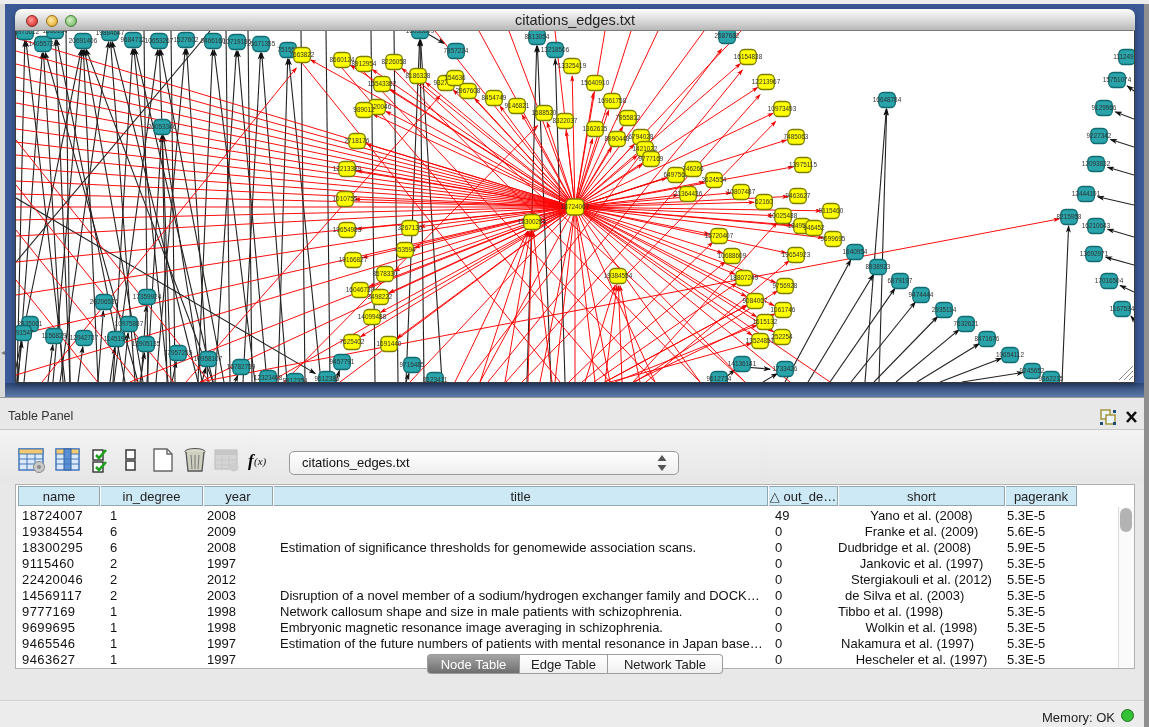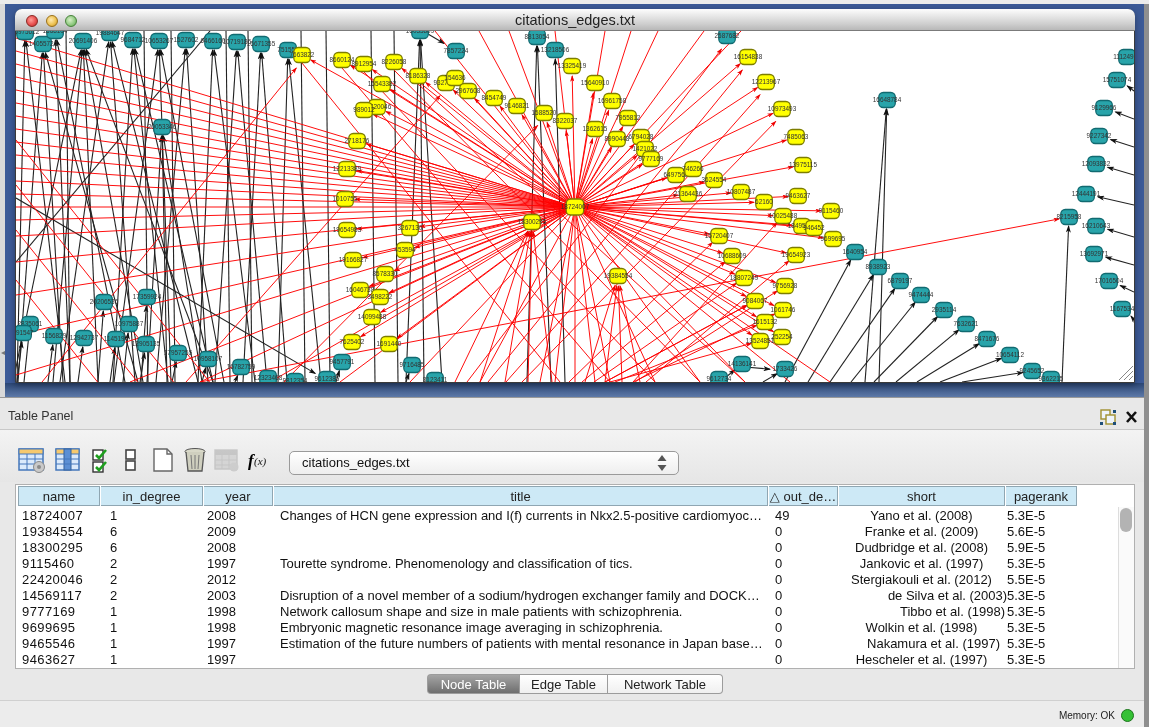--- a/index.html
+++ b/index.html
@@ -17,23 +17,23 @@
 #ptitle{left:8px;top:409px;font-size:12.5px;color:#333}
 #toolbar{left:0;top:430px;width:1149px;height:52px;background:linear-gradient(#f3f3f3,#e6e6e6)}
 #combo{left:289px;top:451px;width:390px;height:24px;background:linear-gradient(#fff,#eee);border:1px solid #9a9a9a;border-radius:5px;font-size:13px;color:#111;line-height:22px;padding-left:12px}
 #tablebox{left:15px;top:484px;width:1120px;height:185px;background:#fff;border:1px solid #b0b0b0}
 .hc{position:absolute;top:486px;height:20px;background:#cde9f6;border-right:1px solid #8fa6b2;border-top:1px solid #8fa6b2;border-bottom:1px solid #8fa6b2;font-size:13px;color:#222;text-align:center;line-height:19px}
 .trow{position:absolute;left:0;width:1120px;height:16px;font-size:13px;color:#111}
 .trow span{position:absolute;top:0;line-height:16px;white-space:nowrap}
 .ell{overflow:hidden}
 #sbtrack{left:1118px;top:507px;width:16px;height:161px;background:#fafafa;border-left:1px solid #ddd}
 #sbthumb{left:1120px;top:508px;width:12px;height:24px;background:#b3b3b3;border-radius:6px}
-.tab{position:absolute;top:674px;height:20px;font-size:13px;text-align:center;line-height:19px;border:1px solid #9c9c9c;background:linear-gradient(#fff,#f0f0f0);color:#222}
+.tab{position:absolute;top:654px;height:20px;font-size:13px;text-align:center;line-height:19px;border:1px solid #9c9c9c;background:linear-gradient(#fff,#f0f0f0);color:#222}
 #status{left:0;top:700px;width:1149px;height:27px;background:#ececec;border-top:1px solid #d0d0d0}
-#mem{right:34px;top:710px;font-size:10px;color:#222;position:absolute}
+#mem{right:34px;top:710px;font-size:13px;color:#222;position:absolute}
 #memdot{left:1121px;top:709px;width:13px;height:13px;border-radius:50%;background:#35c135;border:1.5px solid #1d751d}
 </style></head><body>
 <div class="abs" id="desk"></div>
 <div class="abs" id="deskband"></div>
 <div class="abs" id="topstrip"></div>
 <div class="abs" id="leftstrip"></div>
 <div class="abs" id="rightstrip"></div>
 <div class="abs" id="win"></div>
 <div class="abs" id="canvas"></div>
 <svg width="1149" height="398" style="position:absolute;left:0;top:0">
@@ -634,92 +634,91 @@
 <div class="abs hc" style="left:101px;width:102px">in_degree</div>
 <div class="abs hc" style="left:204px;width:69px">year</div>
 <div class="abs hc" style="left:274px;width:494px">title</div>
 <div class="abs hc" style="left:769px;width:69px">△ out_de…</div>
 <div class="abs hc" style="left:839px;width:166px">short</div>
 <div class="abs hc" style="left:1006px;width:71px">pagerank</div>
 <div class="trow" style="top:508px">
 <span style="left:22px;letter-spacing:0.4px">18724007</span>
     <span style="left:110px">1</span>
     <span style="left:207px">2008</span>
-<span style="left:280px;width:492px" class="ell">Changes of HCN gene expression and I(f) currents in Nkx2.5-positive cardiomyoc…</span>
     <span style="left:775px">49</span>
 <span style="left:838px;width:167px;text-align:center">Yano et al. (2008)</span>
     <span style="left:1007px">5.3E-5</span>
   </div>
 <div class="trow" style="top:524px">
 <span style="left:22px;letter-spacing:0.4px">19384554</span>
     <span style="left:110px">6</span>
     <span style="left:207px">2009</span>
     <span style="left:775px">0</span>
 <span style="left:838px;width:167px;text-align:center">Franke et al. (2009)</span>
     <span style="left:1007px">5.6E-5</span>
   </div>
 <div class="trow" style="top:540px">
 <span style="left:22px;letter-spacing:0.4px">18300295</span>
     <span style="left:110px">6</span>
     <span style="left:207px">2008</span>
-    <span style="left:775px">0</span>
-<span style="left:838px;width:167px;text-align:center">Dudbridge et al. (2008)</span>
+<span style="left:280px;width:492px" class="ell">Estimation of significance thresholds for genomewide association scans.</span>
+    <span style="left:775px">0</span>
+<span style="left:838px;width:167px;text-align:left">Dudbridge et al. (2008)</span>
     <span style="left:1007px">5.9E-5</span>
   </div>
 <div class="trow" style="top:556px">
 <span style="left:22px;letter-spacing:0.4px">9115460</span>
     <span style="left:110px">2</span>
     <span style="left:207px">1997</span>
-<span style="left:280px;width:492px" class="ell">Tourette syndrome. Phenomenology and classification of tics.</span>
     <span style="left:775px">0</span>
 <span style="left:838px;width:167px;text-align:center">Jankovic et al. (1997)</span>
     <span style="left:1007px">5.3E-5</span>
   </div>
 <div class="trow" style="top:572px">
 <span style="left:22px;letter-spacing:0.4px">22420046</span>
     <span style="left:110px">2</span>
     <span style="left:207px">2012</span>
     <span style="left:775px">0</span>
 <span style="left:838px;width:167px;text-align:center">Stergiakouli et al. (2012)</span>
     <span style="left:1007px">5.5E-5</span>
   </div>
 <div class="trow" style="top:588px">
 <span style="left:22px;letter-spacing:0.4px">14569117</span>
     <span style="left:110px">2</span>
     <span style="left:207px">2003</span>
 <span style="left:280px;width:492px" class="ell">Disruption of a novel member of a sodium/hydrogen exchanger family and DOCK…</span>
     <span style="left:775px">0</span>
-<span style="left:864px;width:167px;text-align:center">de Silva et al. (2003)</span>
+<span style="left:845px;width:167px;text-align:left">de Silva et al. (2003)</span>
     <span style="left:1007px">5.3E-5</span>
   </div>
 <div class="trow" style="top:604px">
 <span style="left:22px;letter-spacing:0.4px">9777169</span>
     <span style="left:110px">1</span>
     <span style="left:207px">1998</span>
 <span style="left:280px;width:492px" class="ell">Network callosum shape and size in male patients with schizophrenia.</span>
     <span style="left:775px">0</span>
-<span style="left:838px;width:167px;text-align:right">Tibbo et al. (1998)</span>
+<span style="left:838px;width:167px;text-align:left">Tibbo et al. (1998)</span>
     <span style="left:1007px">5.3E-5</span>
   </div>
 <div class="trow" style="top:620px">
 <span style="left:22px;letter-spacing:0.4px">9699695</span>
     <span style="left:110px">1</span>
     <span style="left:207px">1998</span>
 <span style="left:280px;width:492px" class="ell">Embryonic magnetic resonance image averaging in schizophrenia.</span>
     <span style="left:775px">0</span>
 <span style="left:838px;width:167px;text-align:center">Wolkin et al. (1998)</span>
     <span style="left:1007px">5.3E-5</span>
   </div>
 <div class="trow" style="top:636px">
 <span style="left:22px;letter-spacing:0.4px">9465546</span>
     <span style="left:110px">1</span>
     <span style="left:207px">1997</span>
 <span style="left:280px;width:492px" class="ell">Estimation of the future numbers of patients with mental resonance in Japan base…</span>
     <span style="left:775px">0</span>
-<span style="left:850px;width:167px;text-align:center">Nakamura et al. (1997)</span>
+<span style="left:824px;width:167px;text-align:center">Nakamura et al. (1997)</span>
     <span style="left:1007px">5.3E-5</span>
   </div>
 <div class="trow" style="top:652px">
 <span style="left:22px;letter-spacing:0.4px">9463627</span>
     <span style="left:110px">1</span>
     <span style="left:207px">1997</span>
     <span style="left:775px">0</span>
 <span style="left:838px;width:167px;text-align:center">Hescheler et al. (1997)</span>
     <span style="left:1007px">5.3E-5</span>
   </div>

